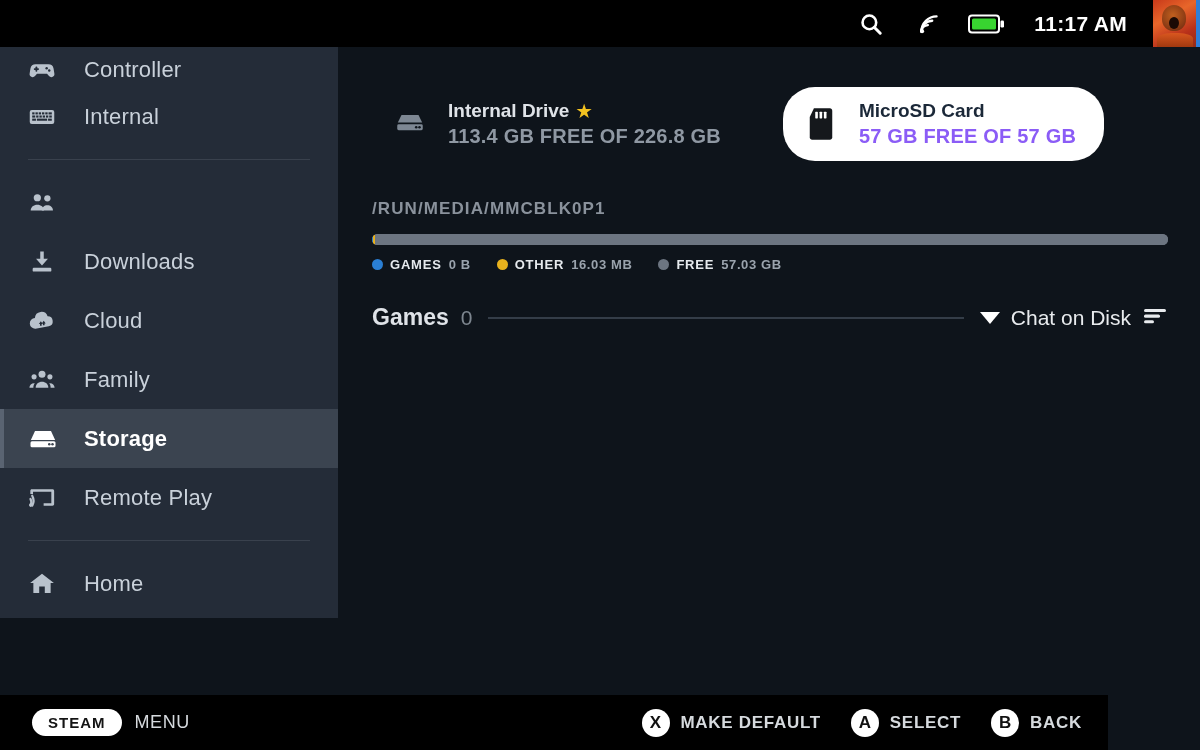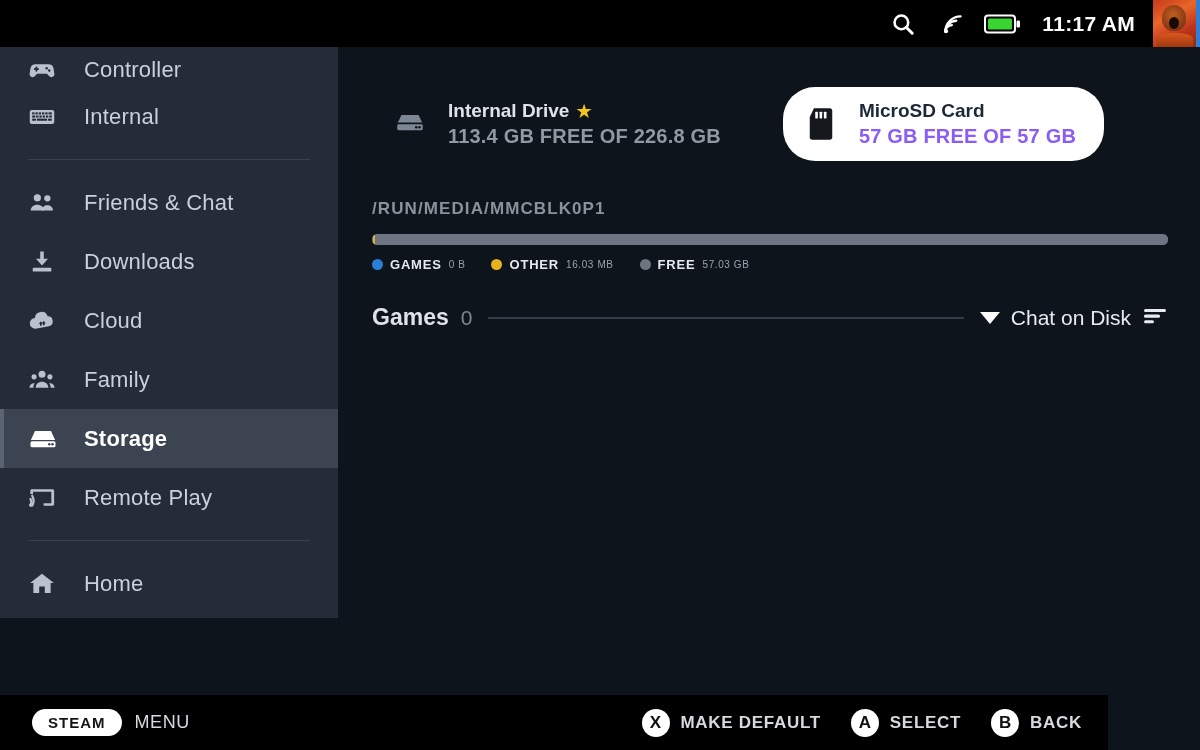--- a/index.html
+++ b/index.html
@@ -11,21 +11,21 @@
   }
   #root { position: relative; width: 1200px; height: 750px; background: #0e141b; }
 
   
   .topbar {
     position: absolute; top: 0; left: 0; width: 1200px; height: 47px;
     background: #000;
     display: flex; align-items: center; justify-content: flex-end;
     padding-right: 0;
   }
-  .topbar-icons { display: flex; align-items: center; gap: 0; }
+  .topbar-icons { display: flex; align-items: center; gap: 8px; }
   .tb-btn { width: 50px; height: 47px; display: flex; align-items: center; justify-content: center; }
   .clock {
     color: #ffffff; font-size: 21px; font-weight: bold; letter-spacing: .3px;
     padding: 0 18px 0 14px;
   }
   .avatar {
     width: 47px; height: 47px; position: relative; overflow: hidden;
     background: linear-gradient(150deg,#c8391a 0%, #e8662a 35%, #b8301a 70%, #8e2a16 100%);
   }
   .avatar .face {
@@ -88,21 +88,21 @@
     border-radius: 6px; background: #6c7581; overflow: hidden; display: flex;
   }
   .seg-games { background: #2a7fd4; }
   .seg-other { background: #e8b21d; }
   .seg-free { background: #6c7581; }
 
   .legend { display: flex; align-items: center; margin: 12px 0 0 34px; gap: 26px; }
   .lg { display: flex; align-items: center; gap: 7px; }
   .lg .dot { width: 11px; height: 11px; border-radius: 50%; }
   .lg .k { font-size: 13px; font-weight: bold; color: #e6eaee; letter-spacing: .8px; }
-  .lg .v { font-size: 10px; font-weight: normal; color: #9aa3ad; letter-spacing: .6px; }
+  .lg .v { font-size: 13px; font-weight: bold; color: #9aa3ad; letter-spacing: .6px; }
 
   .gamesrow { display: flex; align-items: center; margin: 32px 0 0 34px; width: 796px; }
   .gm-title { font-size: 23px; font-weight: bold; color: #dfe3e8; }
   .gm-count { font-size: 21px; color: #7d868f; margin-left: 12px; }
   .gm-rule { flex: 1; height: 2px; background: #343d48; margin: 0 16px; }
   .sortwrap { display: flex; align-items: center; gap: 11px; }
   .caret { width: 0; height: 0; border-left: 10px solid transparent; border-right: 10px solid transparent; border-top: 12px solid #ffffff; }
   .sortlabel { font-size: 21px; color: #e8ebee; }
 
   
@@ -215,21 +215,20 @@
 
     <div class="nav-item">
       <span class="ic">
         <svg class="sb-ico" width="28" height="28" viewBox="0 0 24 24">
           <circle cx="8" cy="7.5" r="3.1"></circle>
             <path d="M2.3 18.5c0-3.2 2.6-5.1 5.7-5.1s5.7 1.9 5.7 5.1z"></path>
           <circle cx="16.6" cy="8" r="2.7"></circle>
             <path d="M11.8 18.5c0-2.9 2.2-4.6 4.8-4.6s4.8 1.7 4.8 4.6z"></path>
         </svg>
       </span>
-      <span class="lbl">Friends &amp; Chat</span>
     </div>
 
     <div class="nav-item">
       <span class="ic">
         <svg class="sb-ico" width="28" height="28" viewBox="0 0 24 24">
           <path d="M10.5 3h3v6.2h3.6L12 15 6.9 9.2h3.6z"></path>
           <rect x="4" y="17" width="16" height="3.2" rx="1"></rect>
         </svg>
       </span>
       <span class="lbl">Downloads</span>

